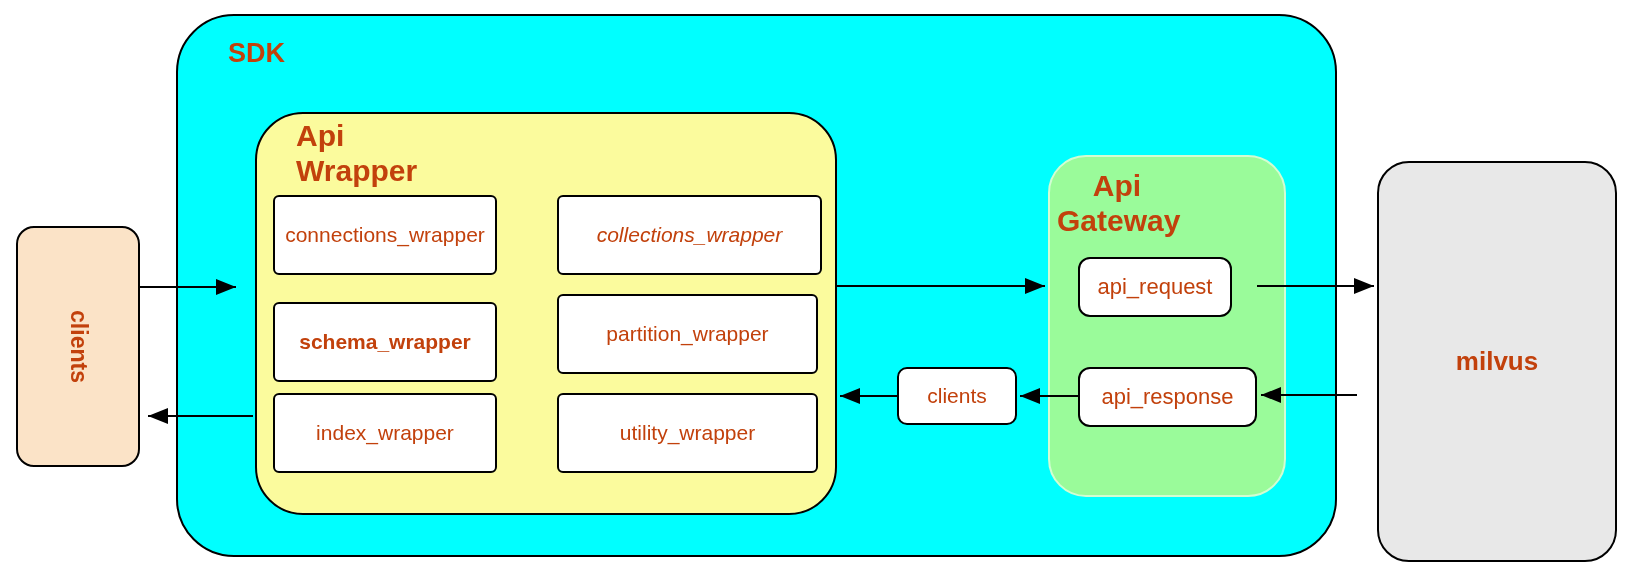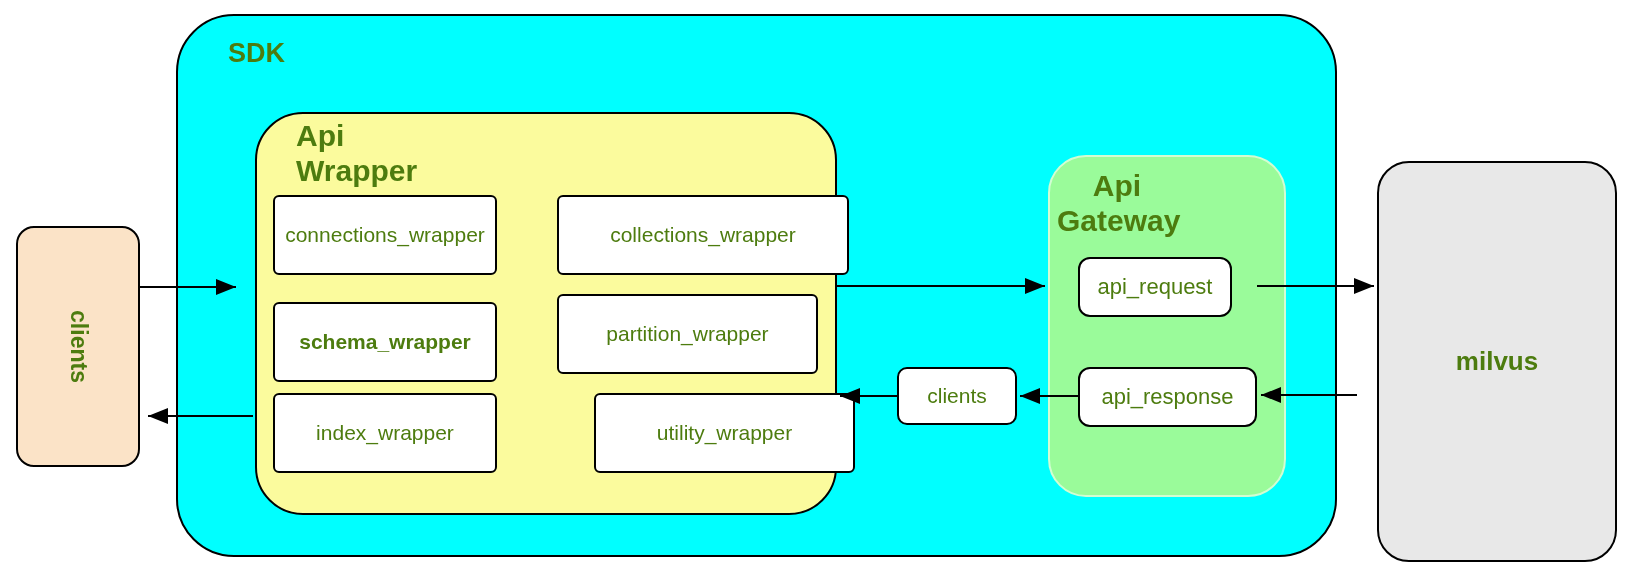--- a/index.html
+++ b/index.html
@@ -3,21 +3,21 @@
 <meta charset="utf-8">
 <style>
   :root{
     --c-canvas:#FFFFFF; --c-sdk:#00FFFF; --c-api_wrapper:#FBFB9D;
     --c-api_gateway:#9AFB9A; --c-clients:#FBE3C7; --c-milvus:#E8E8E8;
     --c-node:#FFFFFF; --c-stroke:#000000;
   }
   html,body{margin:0;padding:0;background:var(--c-canvas);}
   #canvas{
     position:relative;width:1634px;height:574px;background:var(--c-canvas);
-    font-family:"Liberation Sans","DejaVu Sans",sans-serif;color:#4d7c0f;overflow:hidden;
+    font-family:"Liberation Sans","DejaVu Sans",sans-serif;color:#c2410c;overflow:hidden;
   }
   .box{position:absolute;box-sizing:border-box;}
   .container-label{position:absolute;font-weight:bold;font-size:30px;line-height:1.18;white-space:pre-line;}
   .node{
     position:absolute;box-sizing:border-box;background:var(--c-node);
     border:2px solid var(--c-stroke);border-radius:6px;
     display:flex;align-items:center;justify-content:center;
     font-size:21px;text-align:center;
   }
   #sdk{left:176px;top:14px;width:1161px;height:543px;background:var(--c-sdk);
@@ -30,25 +30,25 @@
        border:2px solid #D2FDD2;border-radius:38px;}
   #api-gateway-label{left:1057px;top:168px;width:120px;text-align:center;}
   #clients{left:16px;top:226px;width:124px;height:241px;background:var(--c-clients);
        border:2px solid var(--c-stroke);border-radius:18px;
        display:flex;align-items:center;justify-content:center;}
   #clients .vtext{transform:rotate(90deg);white-space:nowrap;font-weight:bold;font-size:23px;}
   #milvus{left:1377px;top:144px;width:240px;height:401px;background:var(--c-milvus);
        border:2px solid var(--c-stroke);border-radius:32px;
        display:flex;align-items:center;justify-content:center;font-weight:bold;font-size:26px;margin-top:17px;}
   #node-connections{left:273px;top:195px;width:224px;height:80px;}
-  #node-collections{left:557px;top:195px;width:292px;height:80px;}
+  #node-collections{left:557px;top:195px;width:265px;height:80px;font-style:italic;}
   #node-schema{left:273px;top:302px;width:224px;height:80px;font-weight:bold;}
   #node-partition{left:557px;top:294px;width:261px;height:80px;}
   #node-index{left:273px;top:393px;width:224px;height:80px;}
-  #node-utility{left:557px;top:393px;width:261px;height:80px;margin-left:37px;}
+  #node-utility{left:557px;top:393px;width:261px;height:80px;}
   #node-checker{left:897px;top:367px;width:120px;height:58px;border-radius:10px;}
   #node-api-request{left:1078px;top:257px;width:154px;height:60px;border-radius:12px;font-size:22px;align-items:center;}
   #node-api-response{left:1078px;top:367px;width:179px;height:60px;border-radius:12px;font-size:22px;}
   #arrows{position:absolute;left:0;top:0;width:1634px;height:574px;pointer-events:none;}
   #arrows line{stroke:var(--c-stroke);stroke-width:2;}
 </style>
 </head>
 <body>
 
 <div id="canvas">

